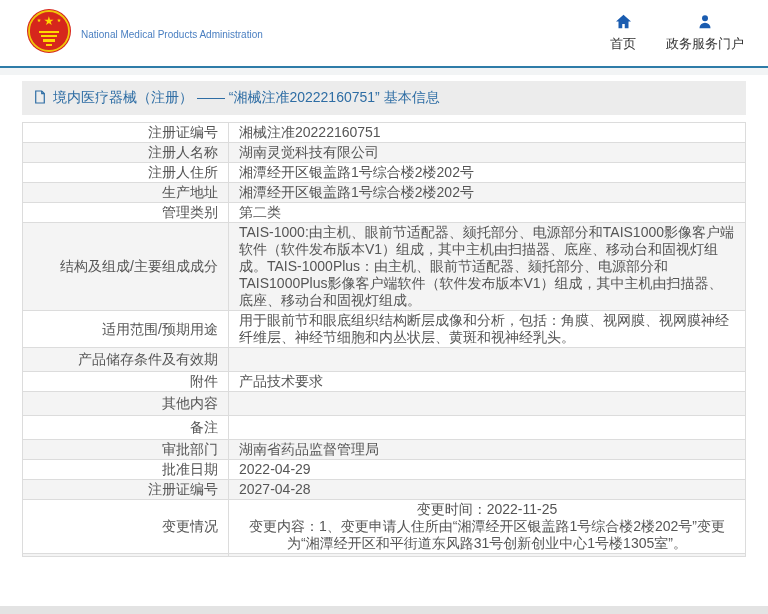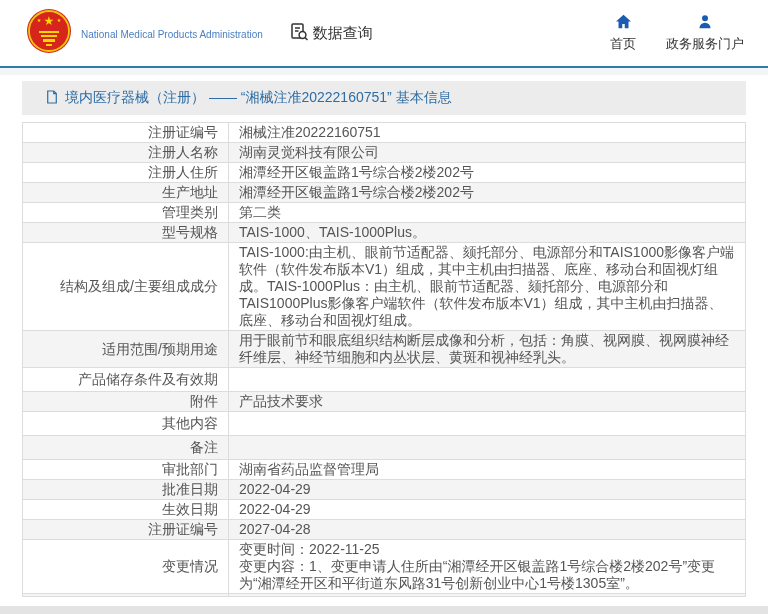--- a/index.html
+++ b/index.html
@@ -49,21 +49,21 @@
   
   .texture-band { height: 7px; background: #f2f4f5; }
 
   
   .content { margin: 6px 22px 0 22px; background: #fff; }
 
   .breadcrumb {
     background: #ececec;
     height: 34px;
     display: flex; align-items: center; gap: 7px;
-    padding: 0 24px;
+    padding: 0 12px;
     color: #2e6da4;
     font-size: 14px;
   }
 
   
   table.detail {
     margin-top: 7px;
     width: 100%;
     border-collapse: collapse;
     font-size: 14px;
@@ -77,21 +77,21 @@
     margin-top: 6px;
   }
   td.row-label {
     width: 206px;
     text-align: right;
     white-space: nowrap;
   }
   td.row-value { text-align: left; }
   tr:nth-child(even) { background: #f4f4f4; }
   .val { display: inline-block; min-height: 17px; }
-  .val.multiline { white-space: pre-line; }
+  .val.multiline { white-space: pre-line; text-align: center; }
 
   .bottom-strip {
     position: absolute;
     left: 0; bottom: 0;
     width: 100%; height: 8px;
     background: #e3e3e3;
   }
 </style>
 </head>
 <body>
@@ -109,32 +109,20 @@
         <rect x="15" y="27" width="16" height="2" fill="#ffd600"></rect>
         <rect x="17" y="31" width="12" height="3" fill="#ffd600"></rect>
         <rect x="20" y="36" width="6" height="2" fill="#ffd600"></rect>
       </svg>
     </span>
     <div class="logo-text">
       <div class="logo-sub">National Medical Products Administration</div>
     </div>
   </div>
 
-  <div class="query-link">
-    <span>
-      <svg width="20" height="20" viewBox="0 0 20 20" fill="none" stroke="#333" stroke-width="1.5">
-        <rect x="3" y="2" width="11" height="14" rx="1"></rect>
-        <line x1="6" y1="6" x2="11" y2="6"></line>
-        <line x1="6" y1="9" x2="9.5" y2="9"></line>
-        <circle cx="13.5" cy="13" r="3.4" fill="#fff"></circle>
-        <line x1="16" y1="15.5" x2="18.5" y2="18"></line>
-      </svg>
-    </span>
-    <span>数据查询</span>
-  </div>
 
   <div class="header-right">
     <div class="nav-item">
       <span>
         <svg width="17" height="15" viewBox="0 0 20 18" fill="#1a5cb0">
           <path d="M10 1 L19 9 h-3 v8 h-4.5 v-5 h-3 v5 H4 V9 H1 Z"></path>
         </svg>
       </span>
       <span>首页</span>
     </div>
@@ -180,24 +168,20 @@
       </tr>
       <tr>
         <td class="row-label">生产地址</td>
         <td class="row-value"><span class="val">湘潭经开区银盖路1号综合楼2楼202号</span></td>
       </tr>
       <tr>
         <td class="row-label">管理类别</td>
         <td class="row-value"><span class="val">第二类</span></td>
       </tr>
       <tr>
-        <td class="row-label">型号规格</td>
-        <td class="row-value"><span class="val">TAIS-1000、TAIS-1000Plus。</span></td>
-      </tr>
-      <tr>
         <td class="row-label">结构及组成/主要组成成分</td>
         <td class="row-value"><span class="val">TAIS-1000:由主机、眼前节适配器、颏托部分、电源部分和TAIS1000影像客户端软件（软件发布版本V1）组成，其中主机由扫描器、底座、移动台和固视灯组成。TAIS-1000Plus：由主机、眼前节适配器、颏托部分、电源部分和TAIS1000Plus影像客户端软件（软件发布版本V1）组成，其中主机由扫描器、底座、移动台和固视灯组成。</span></td>
       </tr>
       <tr>
         <td class="row-label">适用范围/预期用途</td>
         <td class="row-value"><span class="val">用于眼前节和眼底组织结构断层成像和分析，包括：角膜、视网膜、视网膜神经纤维层、神经节细胞和内丛状层、黄斑和视神经乳头。</span></td>
       </tr>
       <tr>
         <td class="row-label">产品储存条件及有效期</td>
         <td class="row-value"><span class="val"></span></td>
@@ -213,24 +197,20 @@
       <tr>
         <td class="row-label">备注</td>
         <td class="row-value"><span class="val"></span></td>
       </tr>
       <tr>
         <td class="row-label">审批部门</td>
         <td class="row-value"><span class="val">湖南省药品监督管理局</span></td>
       </tr>
       <tr>
         <td class="row-label">批准日期</td>
-        <td class="row-value"><span class="val">2022-04-29</span></td>
-      </tr>
-      <tr>
-        <td class="row-label">生效日期</td>
         <td class="row-value"><span class="val">2022-04-29</span></td>
       </tr>
       <tr>
         <td class="row-label">注册证编号</td>
         <td class="row-value"><span class="val">2027-04-28</span></td>
       </tr>
       <tr>
         <td class="row-label">变更情况</td>
         <td class="row-value"><span class="val multiline">变更时间：2022-11-25
 变更内容：1、变更申请人住所由“湘潭经开区银盖路1号综合楼2楼202号”变更为“湘潭经开区和平街道东风路31号创新创业中心1号楼1305室”。</span></td>

